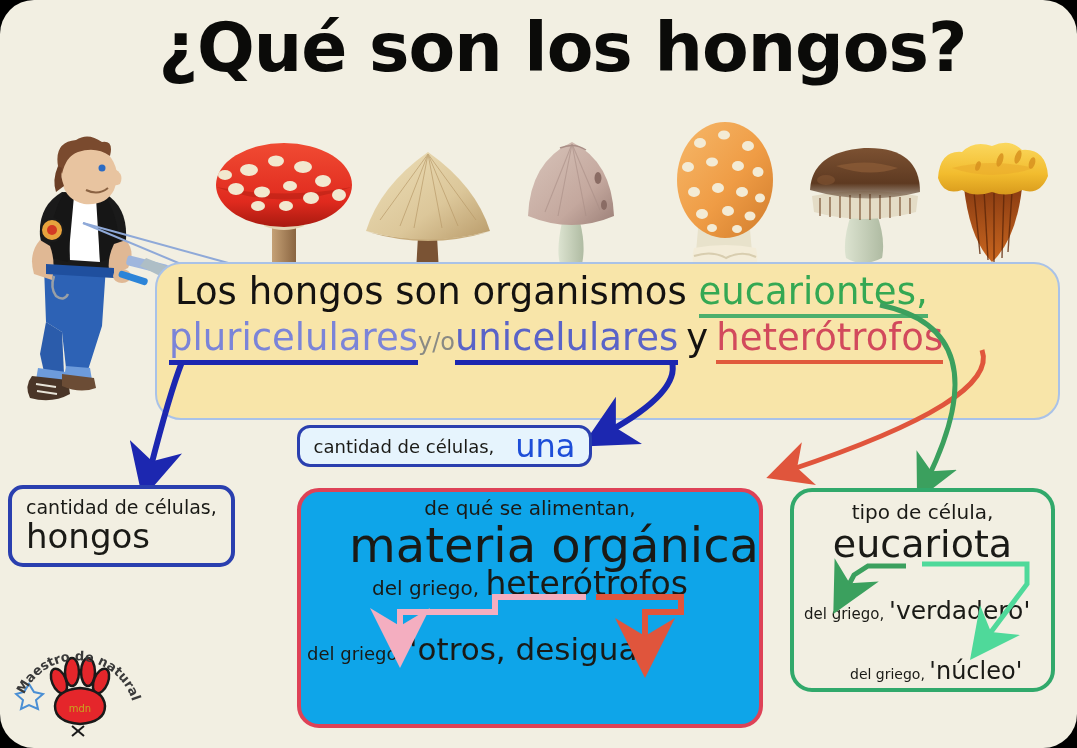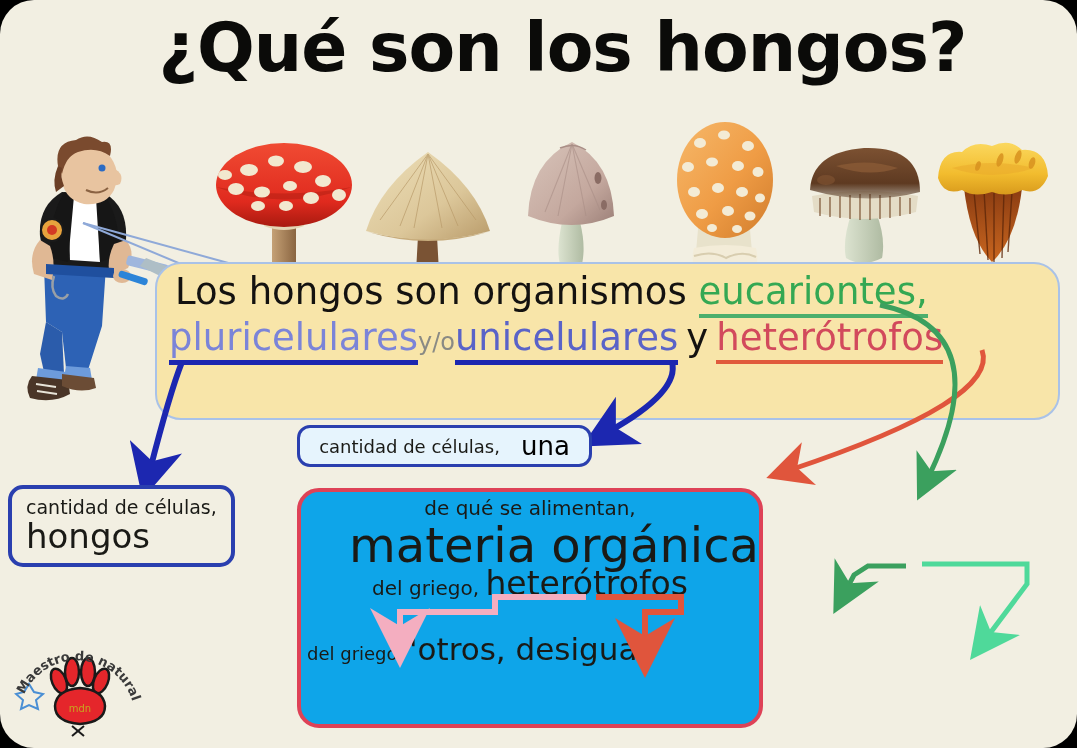--- a/index.html
+++ b/index.html
@@ -56,21 +56,21 @@
 
   
   #unabox{
     position:absolute;left:297px;top:425px;width:295px;height:42px;
     background:#E6F4FD;border:3px solid #2A3FAF;border-radius:13px;
     box-sizing:border-box;
     display:flex;align-items:center;justify-content:center;
     white-space:nowrap;
   }
   #unabox .lbl{font-size:18px;color:#1A1A16;}
-  #unabox .val{font-size:26px;color:#000000;margin-left:21px;}
+  #unabox .val{font-size:32px;color:#1d4ed8;margin-left:21px;}
 
   
   #muchasbox{
     position:absolute;left:8px;top:485px;width:227px;height:82px;
     background:#F2EFE2;border:4px solid #2A3FAF;border-radius:15px;
     box-sizing:border-box;padding:7px 0 0 14px;
   }
   #muchasbox .lbl{font-size:19px;color:#1A1A16;display:block;}
   #muchasbox .val{font-size:34px;color:#1A1A16;display:block;margin-top:-2px;}
 
@@ -401,20 +401,32 @@
       <marker id="mOrange" markerWidth="10" markerHeight="10" refX="5" refY="5" orient="auto">
         <path d="M0 0 L10 5 L0 10 L3 5 Z" fill="#E0553C"></path>
       </marker>
     </defs>
 
     <path d="M586 597 L495 597 L495 612 L400 612 L400 638" stroke="#F4AEC0" stroke-width="6" fill="none" marker-end="url(#mPink)"></path>
 
     <path d="M596 597 L681 597 L681 612 L645 612 L645 648" stroke="#E0553C" stroke-width="6" fill="none" marker-end="url(#mOrange)"></path>
   </svg>
 
+  <div id="greenbox">
+    <div class="g1">tipo de célula,</div>
+    <div class="g2">eucariota</div>
+    <div class="g3">
+      <span>del griego,</span>
+      <span class="big">'verdadero'</span>
+    </div>
+    <div class="g4">
+      <span>del griego,</span>
+      <span class="big">'núcleo'</span>
+    </div>
+  </div>
 
   <svg class="ovl" viewBox="0 0 1077 748">
     <defs>
       <marker id="mDkGreen" markerWidth="10" markerHeight="10" refX="5" refY="5" orient="auto">
         <path d="M0 0 L10 5 L0 10 L3 5 Z" fill="#3BA05E"></path>
       </marker>
       <marker id="mLtGreen" markerWidth="10" markerHeight="10" refX="5" refY="5" orient="auto">
         <path d="M0 0 L10 5 L0 10 L3 5 Z" fill="#4FD99A"></path>
       </marker>
     </defs>

